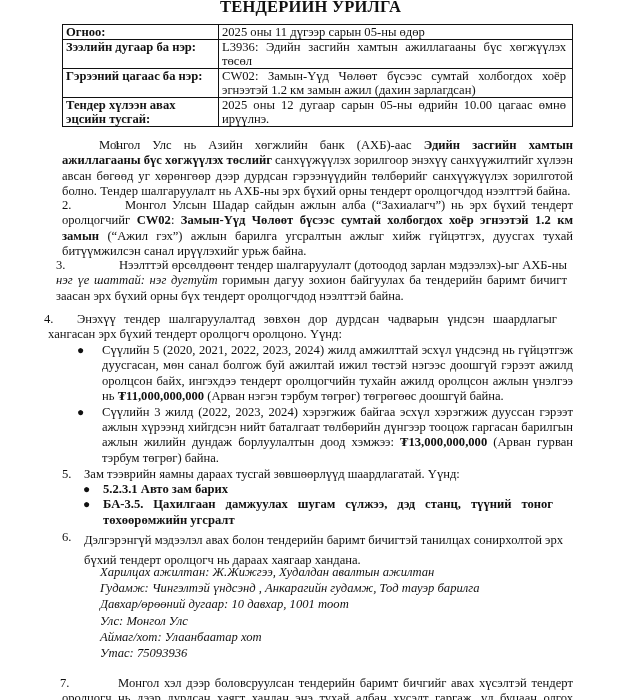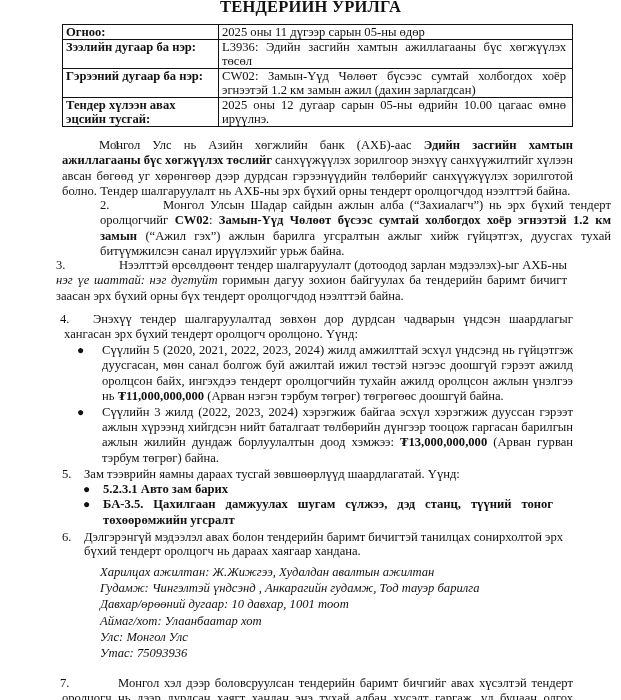--- a/index.html
+++ b/index.html
@@ -41,43 +41,43 @@
   <tbody>
       <tr style="height:14px">
     <td class="lbl">Огноо:</td>
     <td class="val">2025 оны 11 дүгээр сарын 05-ны өдөр</td>
   </tr>
   <tr style="height:26px">
     <td class="lbl">Зээлийн дугаар ба нэр:</td>
     <td class="val">L3936: Эдийн засгийн хамтын ажиллагааны бүс хөгжүүлэх төсөл</td>
   </tr>
   <tr style="height:29px">
-    <td class="lbl">Гэрээний дугаар ба нэр:</td>
+    <td class="lbl">Гэрээний цагаас ба нэр:</td>
     <td class="val">CW02: Замын-Үүд Чөлөөт бүсээс сумтай холбогдох хоёр эгнээтэй 1.2 км замын ажил (дахин зарлагдсан)</td>
   </tr>
   <tr style="height:29px">
     <td class="lbl">Тендер хүлээн авах эцсийн тусгай:</td>
     <td class="val">2025 оны 12 дугаар сарын 05-ны өдрийн 10.00 цагаас өмнө ирүүлнэ.</td>
   </tr>
 </tbody>
   </table>
 
 <div class="abs para" style="top:138px; left:62px; width:511px;">
   <span class="p-num" style="width:37px; text-indent:26px;"><span style="margin-left:26px">1.</span></span><span>Монгол Улс нь Азийн хөгжлийн банк (АХБ)-аас </span><span class="b">Эдийн засгийн хамтын ажиллагааны бүс хөгжүүлэх төслийг</span><span> санхүүжүүлэх зорилгоор энэхүү санхүүжилтийг хүлээн авсан бөгөөд уг хөрөнгөөр дээр дурдсан гэрээнүүдийн төлбөрийг санхүүжүүлэх зорилготой болно. Тендер шалгаруулалт нь АХБ-ны эрх бүхий орны тендерт оролцогчдод нээлттэй байна.</span>
 </div>
 
-<div class="abs para" style="top:198px; left:62px; width:511px;margin-left:38px;">
+<div class="abs para" style="top:198px; left:62px; width:511px;">
   <span class="p-num" style="width:63px;"><span style="margin-left:0">2.</span></span><span>Монгол Улсын Шадар сайдын ажлын алба (“Захиалагч”) нь эрх бүхий тендерт оролцогчийг </span><span class="b">CW02</span><span>: </span><span class="b">Замын-Үүд Чөлөөт бүсээс сумтай холбогдох хоёр эгнээтэй 1.2 км замын</span><span> (“Ажил гэх”) ажлын барилга угсралтын ажлыг хийж гүйцэтгэх, дуусгах тухай битүүмжилсэн санал ирүүлэхийг урьж байна.</span>
 </div>
 
 <div class="abs para" style="top:258px; left:56px; width:511px;">
   <span class="p-num" style="width:63px;"><span>3.</span></span><span>Нээлттэй өрсөлдөөнт тендер шалгаруулалт (дотоодод зарлан мэдээлэх)-ыг АХБ-ны </span><span class="i">нэг үе шаттай: нэг дугтуйт</span><span> горимын дагуу зохион байгуулах ба тендерийн баримт бичигт заасан эрх бүхий орны бүх тендерт оролцогчдод нээлттэй байна.</span>
 </div>
 
-<div class="abs para" style="top:312px; left:64px; width:509px;">
+<div class="abs para" style="top:312px; left:48px; width:509px;">
   <span class="p-num" style="width:33px; margin-left:-4px;"><span>4.</span></span><span>Энэхүү тендер шалгаруулалтад зөвхөн дор дурдсан чадварын үндсэн шаардлагыг хангасан эрх бүхий тендерт оролцогч оролцоно. Үүнд:</span>
 </div>
 <ul class="abs bullets" style="top:343px; left:102px; width:471px;">
   <li style="margin-bottom:0">
     <span class="dot">●</span>
     <span>Сүүлийн 5 (2020, 2021, 2022, 2023, 2024) жилд амжилттай эсхүл үндсэнд нь гүйцэтгэж дуусгасан, мөн санал болгож буй ажилтай ижил төстэй нэгээс доошгүй гэрээт ажилд оролцсон байх, ингэхдээ тендерт оролцогчийн тухайн ажилд оролцсон ажлын үнэлгээ нь </span><span class="b">₮11,000,000,000</span><span> (Арван нэгэн тэрбум төгрөг) төгрөгөөс доошгүй байна.</span>
   </li>
   <li>
     <span class="dot">●</span>
     <span>Сүүлийн 3 жилд (2022, 2023, 2024) хэрэгжиж байгаа эсхүл хэрэгжиж дууссан гэрээт ажлын хүрээнд хийгдсэн нийт баталгаат төлбөрийн дүнгээр тооцож гаргасан барилгын ажлын жилийн дундаж борлуулалтын доод хэмжээ: </span><span class="b">₮13,000,000,000</span><span> (Арван гурван тэрбум  төгрөг) байна.</span>
@@ -94,27 +94,27 @@
   </li>
   <li class="b">
     <span class="dot" style="left:-20px">●</span>
     <span>БА-3.5. Цахилгаан дамжуулах шугам сүлжээ, дэд станц, түүний тоног төхөөрөмжийн угсралт</span>
   </li>
 </ul>
 
 <div class="abs" style="top:530px; left:62px; width:511px;">
   <div style="display:flex;">
     <span style="width:22px; flex:none;">6.</span>
-    <span style="flex:1; line-height:14px;font-family:Liberation Serif, serif;">Дэлгэрэнгүй мэдээлэл авах болон тендерийн баримт бичигтэй танилцах сонирхолтой эрх бүхий тендерт оролцогч нь дараах хаягаар хандана.</span>
+    <span style="flex:1; line-height:20px;font-family:Liberation Serif, serif;">Дэлгэрэнгүй мэдээлэл авах болон тендерийн баримт бичигтэй танилцах сонирхолтой эрх бүхий тендерт оролцогч нь дараах хаягаар хандана.</span>
   </div>
 </div>
 <div class="abs" style="top:564px; left:100px; line-height:16.2px;font-style:italic;">
   <div class="contact-line">Харилцах ажилтан: Ж.Жижгээ, Худалдан авалтын ажилтан</div>
   <div class="contact-line">Гудамж: Чингэлтэй үндсэнд , Анкарагийн гудамж, Тод тауэр барилга</div>
   <div class="contact-line">Давхар/өрөөний дугаар: 10 давхар, 1001 тоот</div>
+  <div class="contact-line">Улс: Монгол Улс</div>
   <div class="contact-line">Аймаг/хот: Улаанбаатар хот</div>
-  <div class="contact-line">Улс: Монгол Улс</div>
   <div class="contact-line">Утас: 75093936</div>
 </div>
 
 <div class="abs para" style="top:676px; left:62px; width:511px;">
   <span class="p-num" style="width:58px; margin-left:-2px;"><span>7.</span></span><span>Монгол хэл дээр боловсруулсан тендерийн баримт бичгийг авах хүсэлтэй тендерт оролцогч нь дээр дурдсан хаягт хандан энэ тухай албан хүсэлт гаргаж, үл буцаан олгох нөхцөлөөр тендерийн</span>
 </div>
 
 </body></html>

